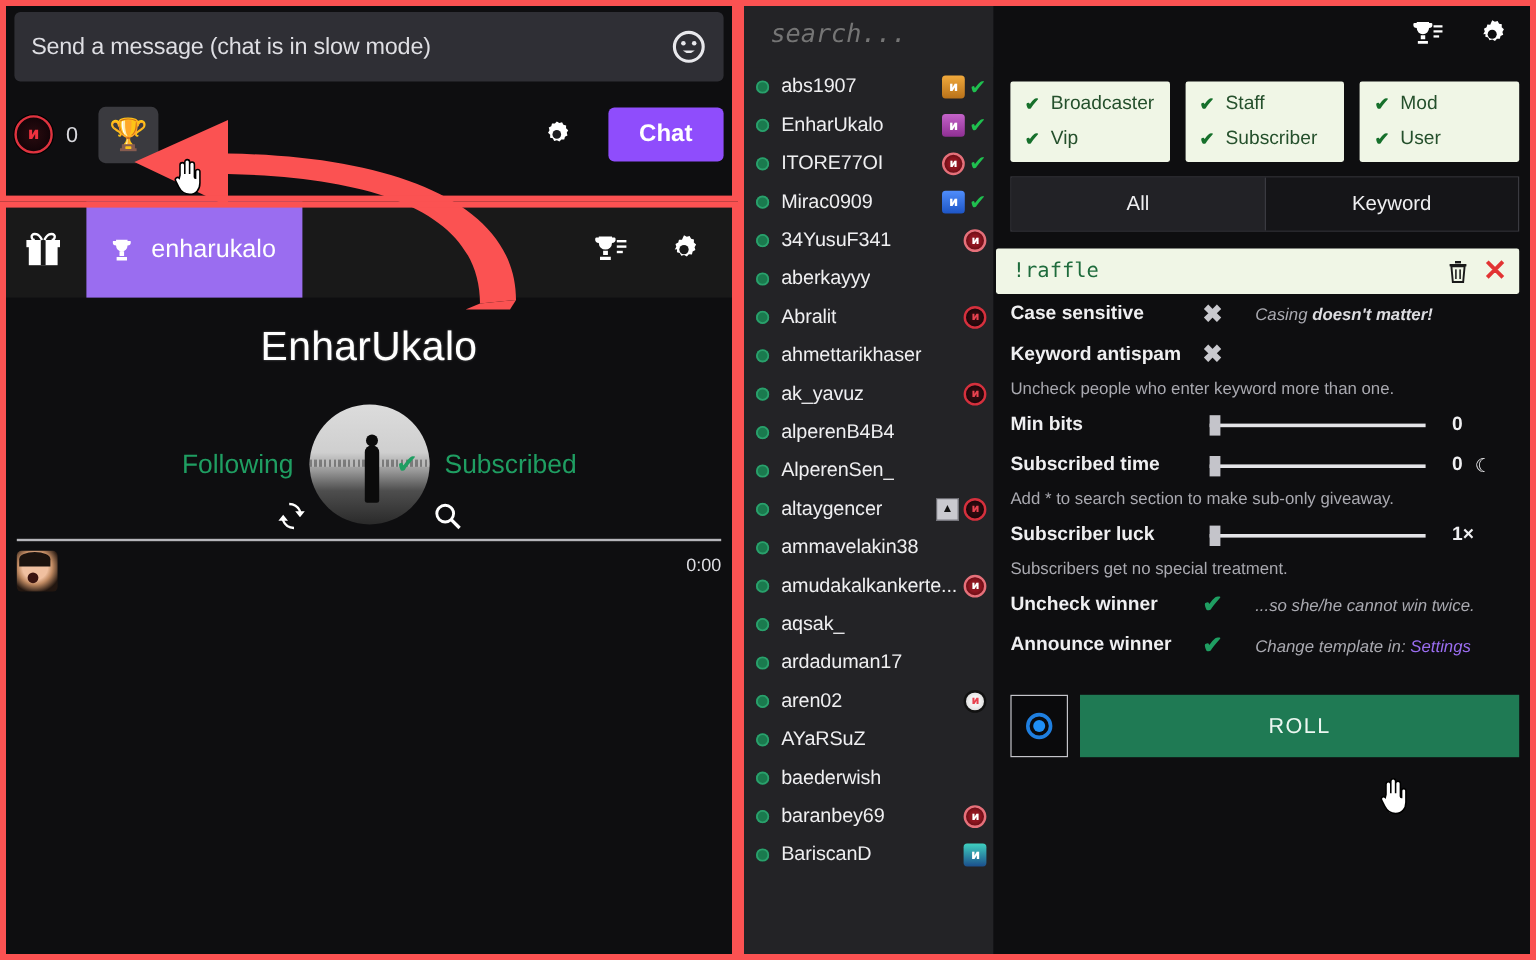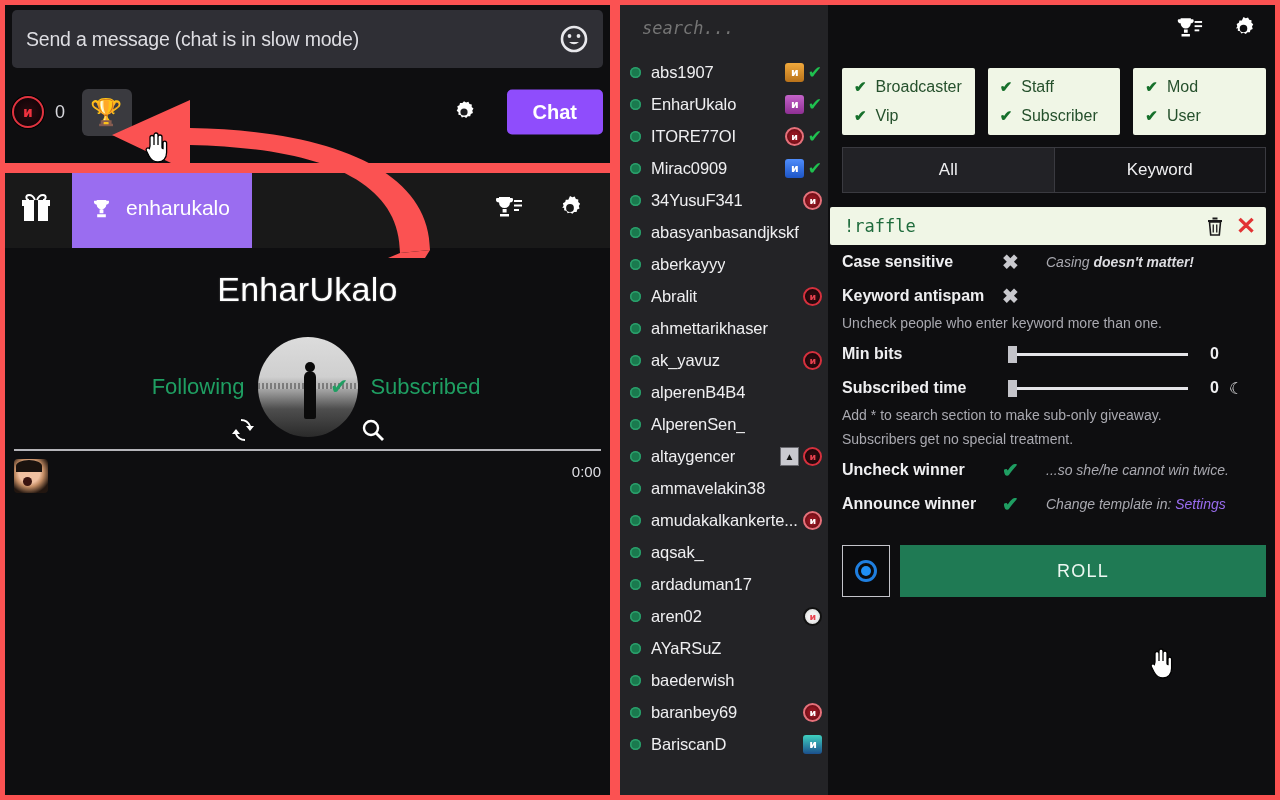--- a/index.html
+++ b/index.html
@@ -94,21 +94,21 @@
     background: radial-gradient(circle at 45% 40%, #f0c0a0 0 38%, #c08a62 52%, #221610 78%);
   }
   .message-avatar::after { content:""; position:absolute; left:9px; top:18px; width:9px; height:9px; border-radius:50%; background:#3a1410; }
   .message-avatar::before { content:""; position:absolute; left:2px; top:1px; width:26px; height:12px; border-radius:50% 50% 0 0; background:#1a120e; }
   .message-time { margin-left: auto; color: #dedee3; font-size: 15px; padding-top: 4px; }
 
   
   #userlist-col { position: absolute; left: 620px; top: 0; width: 208px; height: 800px; background: #232326; overflow: hidden; }
   #userlist-header { height: 56px; display: flex; align-items: stretch; background: #232326; }
   #user-search { flex: 1; background: transparent; border: none; outline: none;
-    color: #8e8e93; font-size: 17px; font-style: italic; font-family: "DejaVu Sans Mono", monospace; padding-left: 22px; }
+    color: #8e8e93; font-size: 21px; font-style: italic; font-family: "DejaVu Sans Mono", monospace; padding-left: 22px; }
 
   #userlist { height: 744px; overflow: hidden; }
   .user-row { display: flex; align-items: center; height: 32px; padding: 0 6px 0 10px; }
   .user-dot { width: 11px; height: 11px; border-radius: 50%; background: #1a7a4e; flex: 0 0 auto; margin-right: 10px; box-shadow: inset 0 0 0 1.5px #2aa06c; }
   .user-name { color: #efeff1; font-size: 16.5px; white-space: nowrap; overflow: hidden; text-overflow: ellipsis; letter-spacing: -0.1px; }
   .user-icons { margin-left: auto; display: flex; align-items: center; gap: 4px; padding-left: 4px; flex: 0 0 auto; }
   .sub-badge { width: 19px; height: 19px; border-radius: 3px; display: flex; align-items: center; justify-content: center;
     font-size: 11px; font-weight: bold; color: #fff; font-family: "DejaVu Sans", sans-serif; letter-spacing: -1px; }
   .sub-badge.orange { background: linear-gradient(#f0a93c, #b9721a); }
   .sub-badge.purple { background: linear-gradient(#c463c9, #8e2f93); }
@@ -330,25 +330,20 @@
         </div>
         <div class="user-row">
           <span class="user-dot"></span>
           <span class="user-name">34YusuF341</span>
           <span class="user-icons">
             <span class="mod-badge red">ᴎ</span>
           </span>
         </div>
         <div class="user-row">
           <span class="user-dot"></span>
-          <span class="user-name">abasyanbasandjkskf</span>
-          <span class="user-icons"></span>
-        </div>
-        <div class="user-row">
-          <span class="user-dot"></span>
           <span class="user-name">aberkayyy</span>
           <span class="user-icons"></span>
         </div>
         <div class="user-row">
           <span class="user-dot"></span>
           <span class="user-name">Abralit</span>
           <span class="user-icons">
             <span class="mod-badge dark">ᴎ</span>
           </span>
         </div>
@@ -533,20 +528,27 @@
         </div>
         <div class="slider-row">
           <span class="opt-label">Subscribed time</span>
           <span class="slider-track">
             <span class="slider-thumb"></span>
           </span>
           <span class="slider-val">0</span>
           <span class="slider-moon">☾</span>
         </div>
         <div class="note-row">Add * to search section to make sub-only giveaway.</div>
+        <div class="slider-row">
+          <span class="opt-label">Subscriber luck</span>
+          <span class="slider-track">
+            <span class="slider-thumb"></span>
+          </span>
+          <span class="slider-val">1×</span>
+        </div>
         <div class="note-row">Subscribers get no special treatment.</div>
         <div class="opt-row">
           <span class="opt-label">Uncheck winner</span>
           <span class="opt-mark">
             <span class="opt-v">✔</span>
           </span>
           <span class="opt-hint"><span>...so she/he cannot win twice.</span></span>
         </div>
         <div class="opt-row">
           <span class="opt-label">Announce winner</span>

